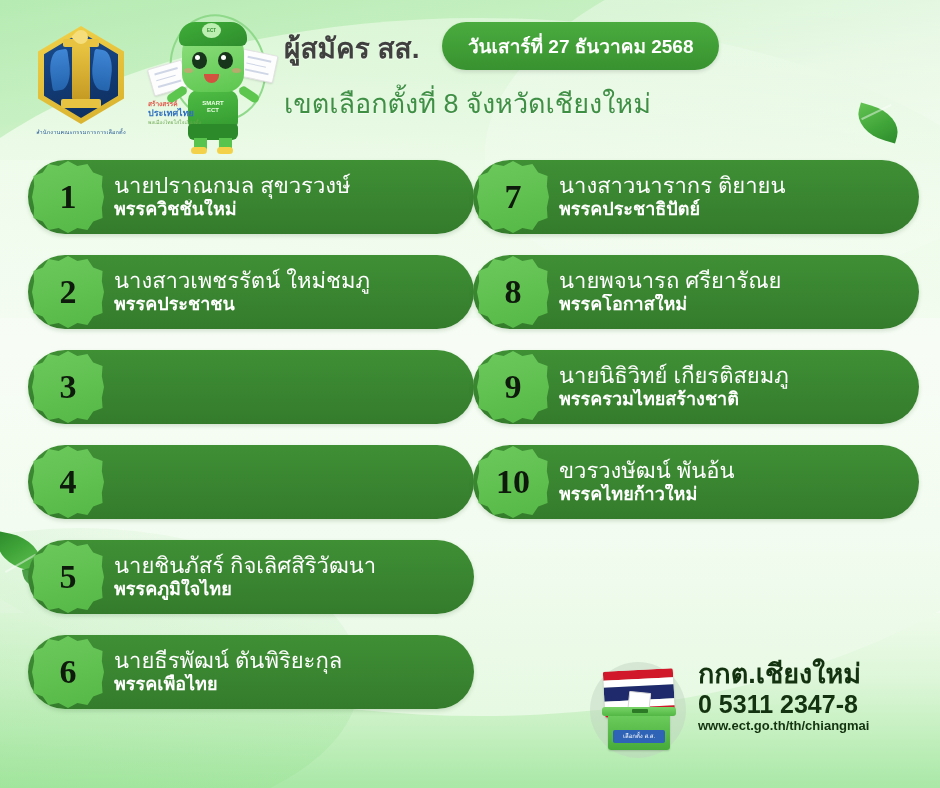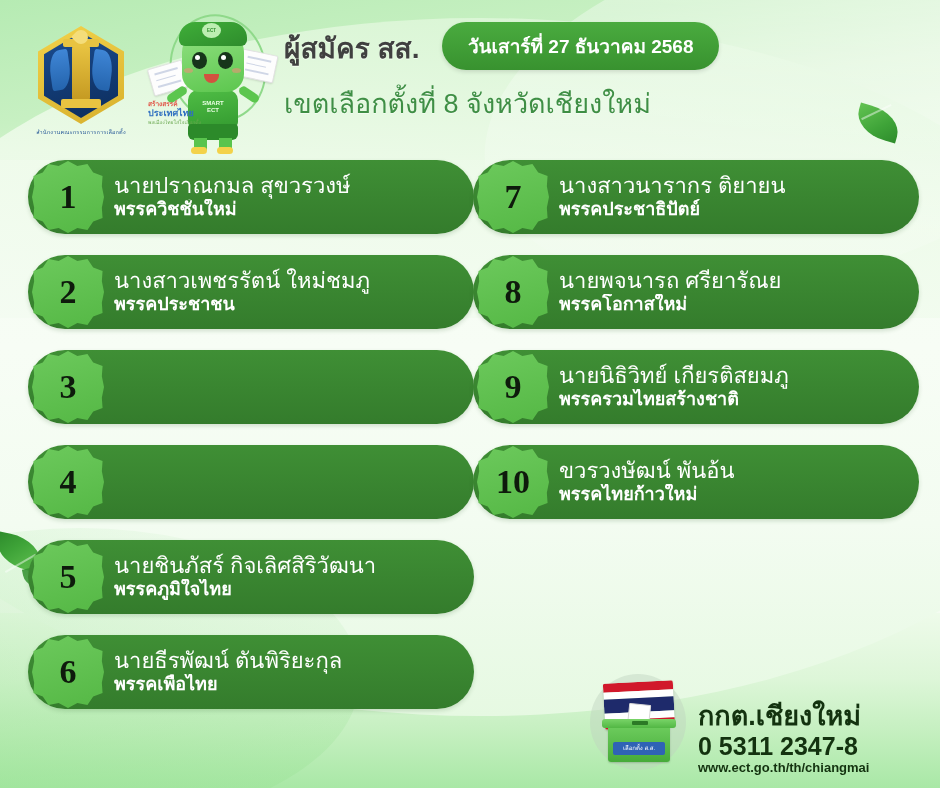--- a/index.html
+++ b/index.html
@@ -221,21 +221,21 @@
     font-family:"Liberation Serif","DejaVu Serif",serif;line-height:1;
   }
   .card-text{
     flex:1 1 auto;min-width:0;padding-left:10px;padding-right:16px;
     color:#ffffff;line-height:1.22;
   }
   .cand-name{font-size:22px;font-weight:normal;white-space:nowrap;overflow:hidden;text-overflow:ellipsis;}
   .cand-party{font-size:18px;font-weight:bold;white-space:nowrap;overflow:hidden;text-overflow:ellipsis;}
 
   
-  .footer{position:absolute;left:586px;top:660px;width:340px;height:116px;display:flex;align-items:flex-end;}
+  .footer{position:absolute;left:586px;top:660px;width:340px;height:116px;display:flex;align-items:flex-start;}
   .foot-icon{position:relative;flex:0 0 auto;width:104px;height:104px;}
   .foot-icon .disc{
     position:absolute;left:4px;top:2px;width:96px;height:96px;border-radius:50%;
     background:rgba(190,210,190,.45);
   }
   .flag{position:absolute;left:18px;top:10px;width:70px;height:46px;border-radius:2px;overflow:hidden;
         box-shadow:0 1px 2px rgba(0,0,0,.18);transform:rotate(-3deg);}
   .flag i{display:block;width:100%;}
   .flag .s1,.flag .s5{height:20%;background:#d1182b;}
   .flag .s2,.flag .s4{height:15%;background:#ffffff;}

